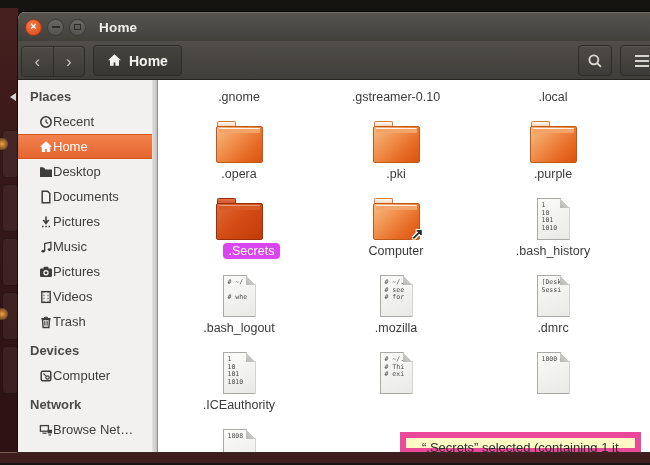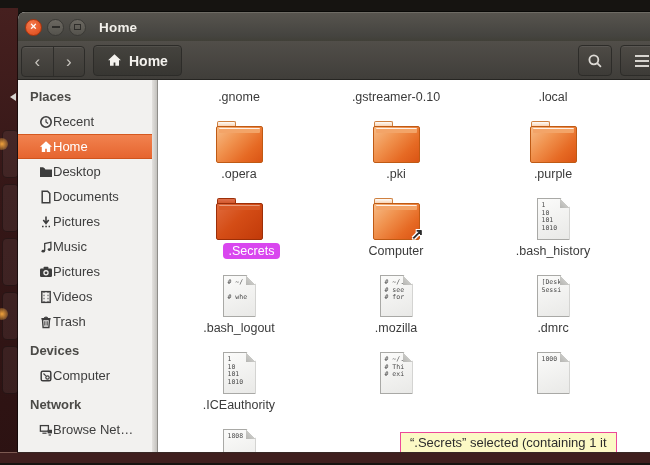--- a/index.html
+++ b/index.html
@@ -100,21 +100,21 @@
     border:1px solid #a9a9a6;box-sizing:border-box;
     clip-path:polygon(0 0,calc(100% - 9px) 0,100% 9px,100% 100%,0 100%);
     padding:3px 0 0 4px;}
   .page:after{content:"";position:absolute;right:0;top:0;width:9px;height:9px;
     background:linear-gradient(225deg,#fff 0 49%,#c9c9c6 50%,#b5b5b2 100%);}
   .page .pline{font-family:"DejaVu Sans Mono",monospace;font-size:6.5px;line-height:7.5px;
     color:#4a4a4a;white-space:pre;}
 
   
   .status-tip{position:absolute;left:242px;top:352px;height:22px;box-sizing:border-box;
-    background:#fcf9c5;border:1px solid #ec4899;padding:2px 9px;font-size:13px;color:#2d2d2d;
+    background:#fcf9c5;border:6px solid #ec4899;padding:2px 16px;font-size:13px;color:#2d2d2d;
     white-space:nowrap;z-index:5;}
 </style>
 </head>
 <body>
 
 <div class="launcher-strip">
   <div class="launcher-tile" style="top:122px"></div>
   <div class="launcher-tile" style="top:176px"></div>
   <div class="launcher-tile" style="top:230px"></div>
   <div class="launcher-tile" style="top:284px"></div>

